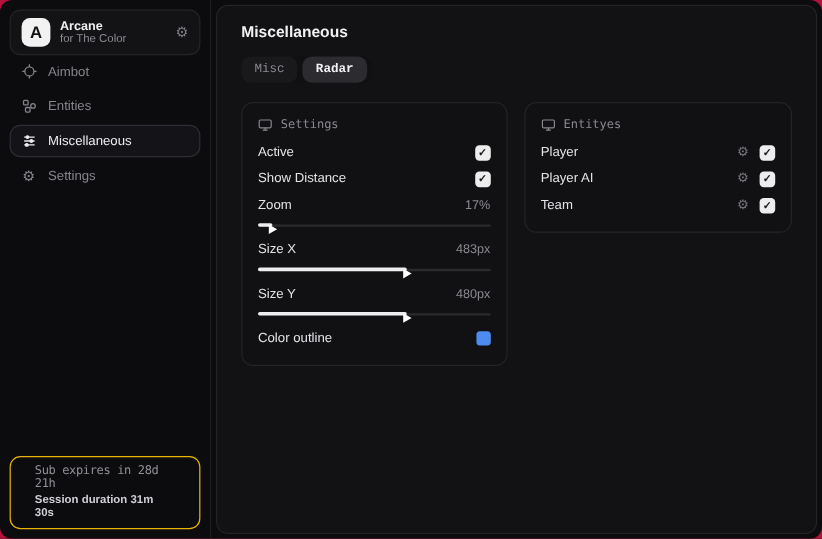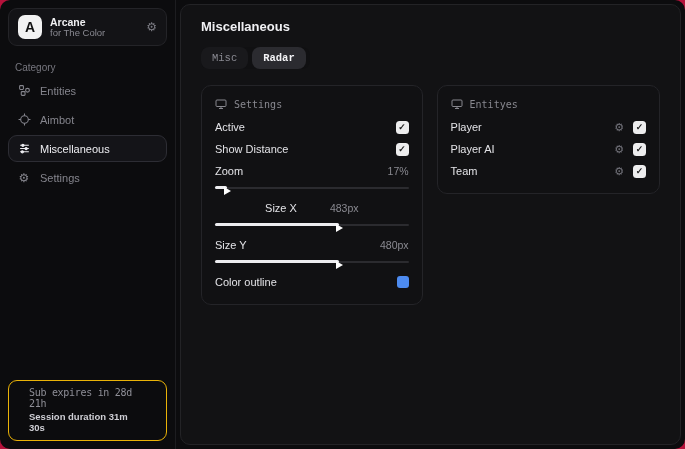--- a/index.html
+++ b/index.html
@@ -67,44 +67,43 @@
   <div class="sidebar">
     <div class="app-card">
       <div class="logo">A</div>
       <div class="app-meta">
         <div class="app-title">Arcane</div>
         <div class="app-sub">for The Color</div>
       </div>
       <div class="app-gear">⚙</div>
     </div>
 
-    <div class="category">Category</div>
 
     <div class="nav">
-      <div class="nav-item">
-        <span class="nicon">
-          <svg width="13" height="13" viewBox="0 0 24 24" fill="none" stroke="currentColor" stroke-width="2">
-              <rect x="3" y="3" width="7" height="7" rx="1.5"></rect>
-              <rect x="14" y="8" width="7" height="7" rx="3.5"></rect>
-              <rect x="6" y="14" width="7" height="7" rx="1.5"></rect>
-            </svg>
-        </span>
-        <span>Entities</span>
-      </div>
       <div class="nav-item">
         <span class="nicon">
           <svg width="13" height="13" viewBox="0 0 24 24" fill="none" stroke="currentColor" stroke-width="2">
               <circle cx="12" cy="12" r="7"></circle>
               <line x1="12" y1="1" x2="12" y2="5"></line>
               <line x1="12" y1="19" x2="12" y2="23"></line>
               <line x1="1" y1="12" x2="5" y2="12"></line>
               <line x1="19" y1="12" x2="23" y2="12"></line>
             </svg>
         </span>
         <span>Aimbot</span>
+      </div>
+      <div class="nav-item">
+        <span class="nicon">
+          <svg width="13" height="13" viewBox="0 0 24 24" fill="none" stroke="currentColor" stroke-width="2">
+              <rect x="3" y="3" width="7" height="7" rx="1.5"></rect>
+              <rect x="14" y="8" width="7" height="7" rx="3.5"></rect>
+              <rect x="6" y="14" width="7" height="7" rx="1.5"></rect>
+            </svg>
+        </span>
+        <span>Entities</span>
       </div>
       <div class="nav-item active">
         <span class="nicon">
           <svg width="13" height="13" viewBox="0 0 24 24" fill="none" stroke="currentColor" stroke-width="2">
               <line x1="4" y1="6" x2="20" y2="6"></line>
               <line x1="4" y1="12" x2="20" y2="12"></line>
               <line x1="4" y1="18" x2="20" y2="18"></line>
               <circle cx="9" cy="6" r="2" fill="currentColor"></circle>
               <circle cx="15" cy="12" r="2" fill="currentColor"></circle>
               <circle cx="8" cy="18" r="2" fill="currentColor"></circle>
@@ -162,21 +161,21 @@
           <span class="row-label">Zoom</span>
           <span class="row-value">17%</span>
         </div>
         <div class="slider">
           <div class="track"></div>
           <div class="fill" style="width: 6%;">
               <div class="thumb"></div>
             </div>
         </div>
 
-        <div class="row" style="margin-top:3px;justify-content:center;">
+        <div class="row" style="margin-top:3px;">
           <span class="row-label">Size X</span>
           <span class="row-value">483px</span>
         </div>
         <div class="slider">
           <div class="track"></div>
           <div class="fill" style="width: 64%;">
               <div class="thumb"></div>
             </div>
         </div>
 

